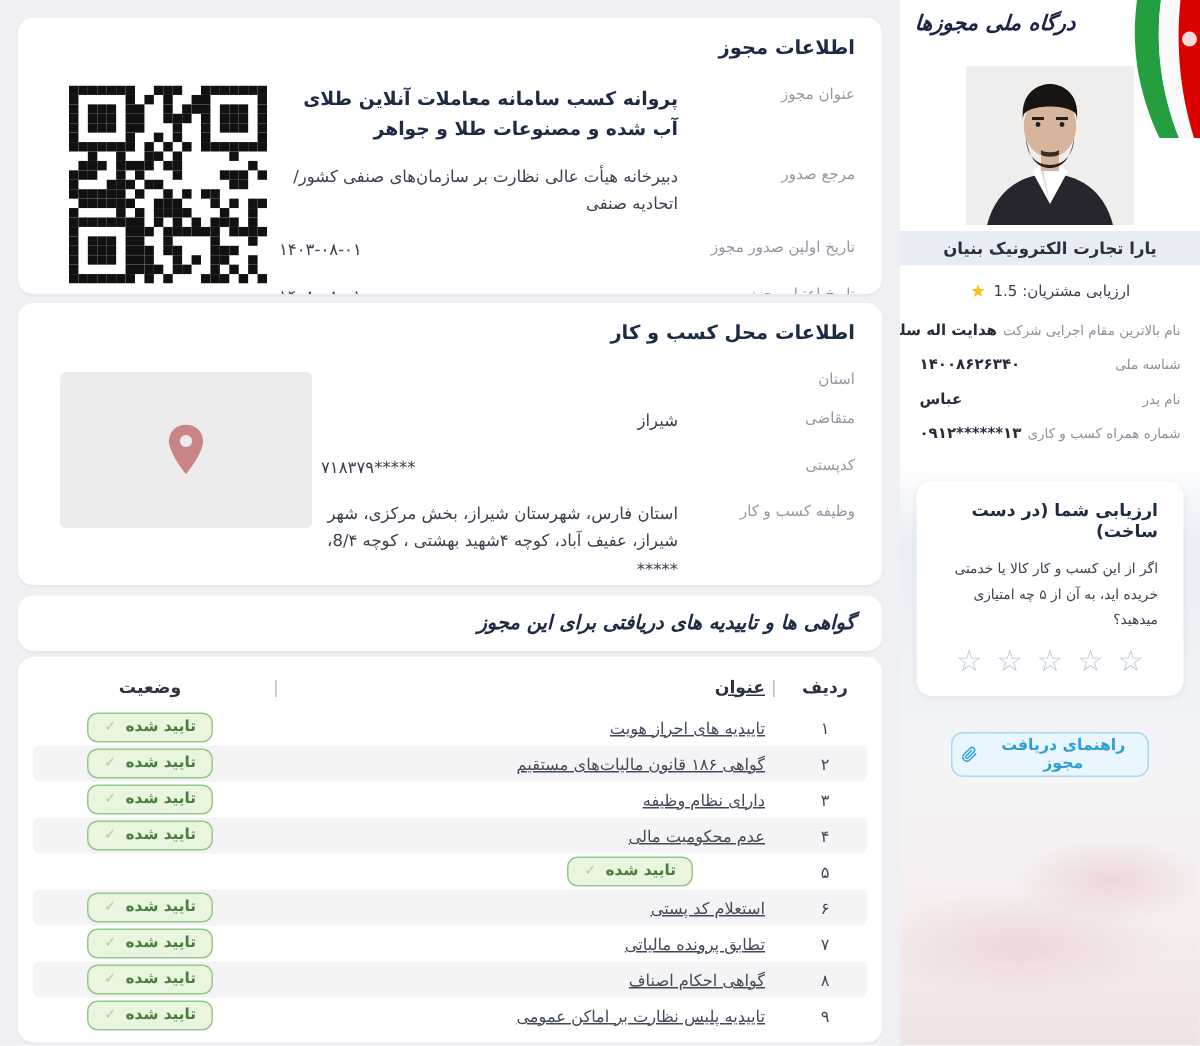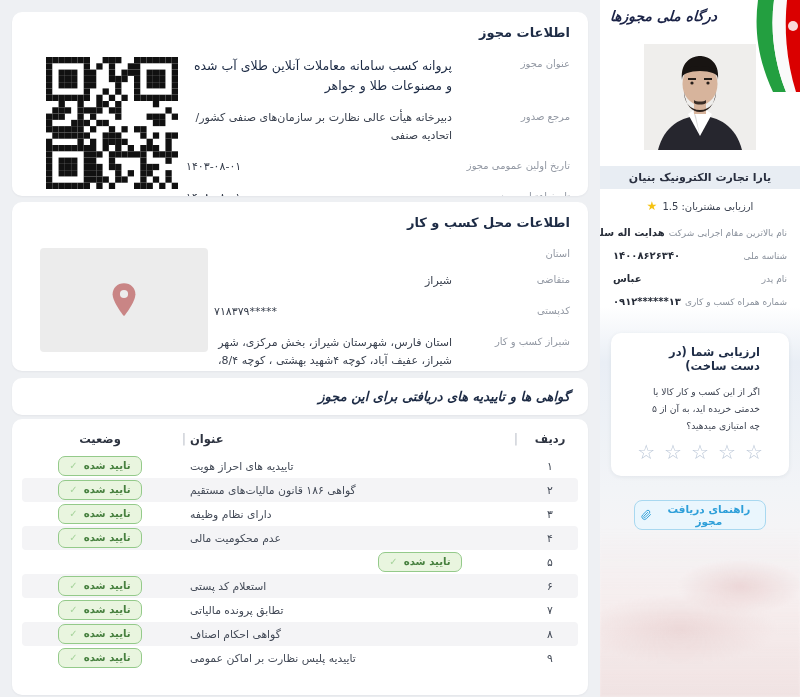--- a/index.html
+++ b/index.html
@@ -7,29 +7,29 @@
   .app{display:flex;width:800px;height:697px;background:#eef0f3;overflow:hidden;}
 
   
   .sidebar{width:200px;flex-shrink:0;position:relative;overflow:hidden;
     background:linear-gradient(180deg,#ffffff 0%,#ffffff 44%,#e9eef5 52%,#f2f4f7 70%,#faf4f4 88%,#f7eeee 100%);}
   .logo-row{height:40px;position:relative;}
   .logo{position:absolute;top:8px;left:10px;font-size:14px;font-weight:bold;font-style:italic;
     color:#1b2347;white-space:nowrap;transform:skewX(-4deg);}
   .flag{position:absolute;top:0;right:0;width:70px;height:92px;}
   .photo{width:112px;height:106px;margin:4px auto 0;display:block;}
-  .name-bar{background:#e8edf3;padding:5px 6px;text-align:center;font-size:11px;font-weight:bold;color:#2a3040;margin-top:16px;}
+  .name-bar{background:#e8edf3;padding:5px 6px;text-align:center;font-size:11px;font-weight:bold;color:#2a3040;margin-top:4px;}
   .rating{display:flex;align-items:center;justify-content:center;gap:5px;margin:11px 0 9px;font-size:10px;color:#3a4150;}
   .star-y{color:#f5c211;font-size:12px;line-height:1;}
   .sfields{padding:6px 13px 10px;display:flex;flex-direction:column;gap:12px;}
   .srow{display:flex;justify-content:space-between;align-items:center;gap:4px;}
   .srow .lbl{color:#8a919c;font-size:9px;white-space:nowrap;}
   .srow .val{font-weight:bold;color:#262c38;font-size:10px;white-space:nowrap;}
   .ltr{direction:ltr;unicode-bidi:embed;}
-  .rate-card{position:relative;z-index:2;background:#fff;border-radius:10px;margin:16px 11px 0;padding:12px 29px 14px;
+  .rate-card{position:relative;z-index:2;background:#fff;border-radius:10px;margin:16px 11px 0;padding:12px 17px 14px;
     box-shadow:0 1px 4px rgba(40,60,90,.08);}
   .rc-title{font-size:11.5px;font-weight:bold;color:#1d2b45;}
   .rc-q{font-size:9.2px;color:#3c4250;line-height:1.85;margin-top:10px;}
   .rc-stars{display:flex;justify-content:center;gap:9px;margin-top:8px;font-size:20px;color:#bcc8d8;}
   .rc-stars span{cursor:pointer;line-height:1;}
   .guide-btn{position:relative;z-index:2;margin:24px auto 0;display:flex;width:132px;height:30px;align-items:center;
     justify-content:center;gap:7px;background:#eaf6fd;border:1px solid #a8d8f0;border-radius:8px;
     color:#2e9fd9;font-size:10.5px;font-weight:bold;cursor:pointer;font-family:inherit;}
   .wm{position:absolute;bottom:0;left:0;width:200px;height:170px;pointer-events:none;
     background:
@@ -37,37 +37,37 @@
       radial-gradient(140px 50px at 40% 60%,rgba(205,150,150,.22),rgba(205,150,150,0) 70%),
       linear-gradient(180deg,rgba(240,230,230,0),rgba(233,214,214,.45));
     filter:blur(1px);}
 
   
   .main{flex:1;min-width:0;padding:12px 12px 2px;display:flex;flex-direction:column;}
   .card{background:#fff;border-radius:10px;box-shadow:0 1px 2px rgba(30,40,60,.05);}
   .card-title{margin:0;font-size:13px;font-weight:bold;color:#1d2b45;}
   .info{padding:13px 18px 10px;}
   .c1{height:184px;margin-bottom:6px;box-sizing:border-box;overflow:hidden;}
-  .c2{height:169px;margin-bottom:7px;box-sizing:border-box;overflow:hidden;}
+  .c2{height:188px;margin-bottom:7px;box-sizing:border-box;overflow:hidden;}
   .card-body{display:flex;margin-top:16px;}
   .fields{flex:1;display:flex;flex-direction:column;gap:13px;min-width:0;}
   .frow{display:flex;align-items:flex-start;}
   .frow .lbl{width:118px;flex-shrink:0;color:#9298a3;font-size:10px;padding-top:2px;}
   .frow .val{flex:1;color:#39404e;font-size:11px;line-height:1.65;}
-  .frow .val.bold{font-weight:normal;color:#1d2b45;font-size:12.5px;line-height:1.6;}
+  .frow .val.bold{font-weight:bold;color:#1d2b45;font-size:12.5px;line-height:1.6;}
   .qr-box{width:132px;height:132px;margin:1px 8px 0 16px;flex-shrink:0;}
   .map-box{width:168px;height:104px;background:#ececec;border-radius:4px;margin:2px 6px 0 10px;flex-shrink:0;
     display:flex;align-items:center;justify-content:center;}
   .bar{height:37px;margin-bottom:4px;box-sizing:border-box;display:flex;align-items:center;padding:0 18px;font-style:italic;}
   .table-card{flex:1;padding:4px 10px 6px;box-sizing:border-box;overflow:hidden;}
   .thead{display:flex;align-items:center;height:31px;font-size:11.5px;color:#2d3340;font-weight:bold;}
   .col-no{width:56px;text-align:center;flex-shrink:0;}
   .sep{width:12px;text-align:center;color:#b9bec7;font-weight:normal;flex-shrink:0;}
   .sep.h{visibility:hidden;}
-  .col-name{flex:1;min-width:0;text-align:left;}
+  .col-name{flex:1;min-width:0;text-align:right;text-decoration:underline;}
   .col-status{width:156px;text-align:center;flex-shrink:0;display:flex;justify-content:center;}
   .trow{display:flex;align-items:center;height:24px;font-size:10.8px;color:#434a57;border-radius:4px;}
   .trow.alt{background:#f4f4f6;}
   .badge{display:inline-flex;align-items:center;gap:6px;background:#e9f5df;border:1px solid #94ca8a;
     color:#47803f;border-radius:7px;padding:1px 10px 2px;font-size:10.2px;font-weight:bold;line-height:1.5;}
   .badge .chk{color:#a8d49d;font-weight:bold;font-size:10px;}
 </style>
 </head>
 <body>
 
@@ -158,21 +158,21 @@
         <div class="fields" id="licFields">
             <div class="frow">
               <span class="lbl">عنوان مجوز</span>
               <span class="val bold">پروانه کسب سامانه معاملات آنلاین طلای آب شده و مصنوعات طلا و جواهر</span>
             </div>
             <div class="frow">
               <span class="lbl">مرجع صدور</span>
               <span class="val">دبیرخانه هیأت عالی نظارت بر سازمان‌های صنفی کشور/ اتحادیه صنفی</span>
             </div>
             <div class="frow">
-              <span class="lbl">تاریخ اولین عمومی مجوز</span>
+              <span class="lbl">تاریخ اولین صدور مجوز</span>
               <span class="val ltr">۱۴۰۳-۰۸-۰۱</span>
             </div>
             <div class="frow">
               <span class="lbl">تاریخ اعتبار مجوز</span>
               <span class="val ltr">۱۴۰۸-۰۸-۰۱</span>
             </div>
           </div>
         <div class="qr-box">
           <svg id="qr" width="132" height="132" viewBox="0 0 126 126">
               <rect width="126" height="126" fill="#fff"></rect>
@@ -430,21 +430,21 @@
             </div>
             <div class="frow">
               <span class="lbl">متقاضی</span>
               <span class="val">شیراز</span>
             </div>
             <div class="frow">
               <span class="lbl">کدپستی</span>
               <span class="val ltr">۷۱۸۳۷۹*****</span>
             </div>
             <div class="frow">
-              <span class="lbl">شیراز کسب و کار</span>
+              <span class="lbl">وظیفه کسب و کار</span>
               <span class="val">استان فارس، شهرستان شیراز، بخش مرکزی، شهر شیراز، عفیف آباد، کوچه ۴شهید بهشتی ، کوچه 8/۴، *****</span>
             </div>
           </div>
         <div class="map-box">
           <svg width="30" height="36" viewBox="0 0 24 30">
             <path d="M12 1 C6.5 1 2.5 5 2.5 10.2 C2.5 17 12 28.5 12 28.5 S21.5 17 21.5 10.2 C21.5 5 17.5 1 12 1 Z" fill="#c98585"></path>
             <circle cx="12" cy="10" r="3.4" fill="#ececec"></circle>
           </svg>
         </div>
       </div>

